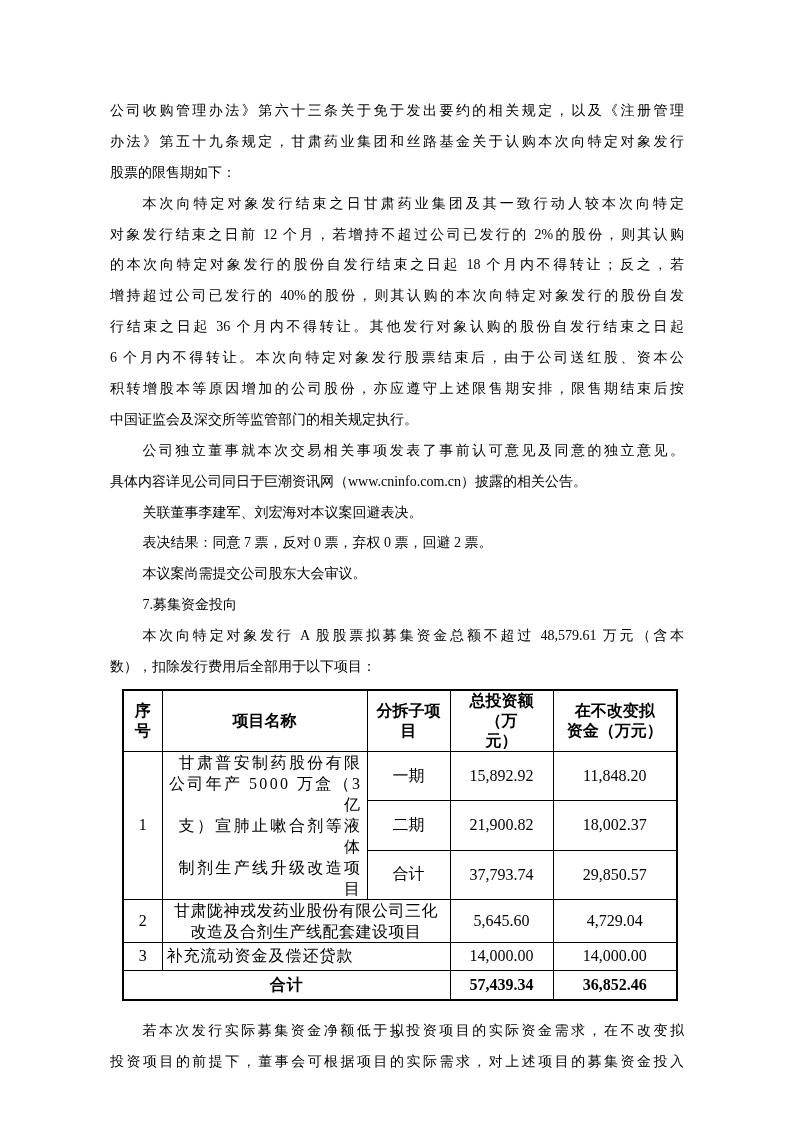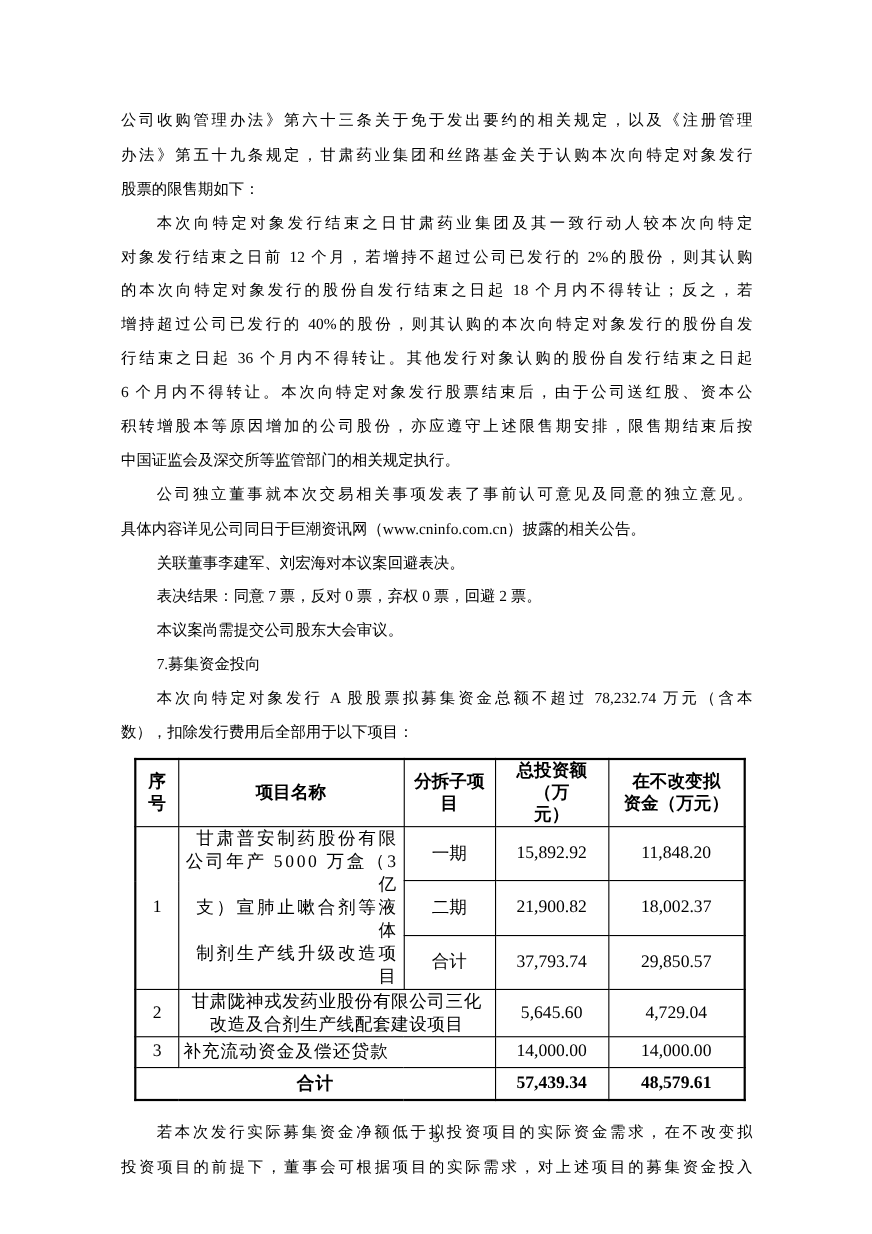--- a/index.html
+++ b/index.html
@@ -64,21 +64,21 @@
         <div class="line">行结束之日起 36 个月内不得转让。其他发行对象认购的股份自发行结束之日起</div>
         <div class="line">6 个月内不得转让。本次向特定对象发行股票结束后，由于公司送红股、资本公</div>
         <div class="line">积转增股本等原因增加的公司股份，亦应遵守上述限售期安排，限售期结束后按</div>
         <div class="line end">中国证监会及深交所等监管部门的相关规定执行。</div>
         <div class="line ind">公司独立董事就本次交易相关事项发表了事前认可意见及同意的独立意见。</div>
         <div class="line end">具体内容详见公司同日于巨潮资讯网（www.cninfo.com.cn）披露的相关公告。</div>
         <div class="line ind end">关联董事李建军、刘宏海对本议案回避表决。</div>
         <div class="line ind end">表决结果：同意 7 票，反对 0 票，弃权 0 票，回避 2 票。</div>
         <div class="line ind end">本议案尚需提交公司股东大会审议。</div>
         <div class="line ind end">7.募集资金投向</div>
-        <div class="line ind">本次向特定对象发行 A 股股票拟募集资金总额不超过 78,232.74 万元（含本</div>
+        <div class="line ind">本次向特定对象发行 A 股股票拟募集资金总额不超过 48,579.61 万元（含本</div>
         <div class="line end">数），扣除发行费用后全部用于以下项目：</div>
       </div>
 
     <table class="proj">
       <colgroup>
         <col style="width:39px">
           <col style="width:205px">
           <col style="width:83px">
         <col style="width:103px">
           <col style="width:124px">
@@ -125,21 +125,21 @@
       </tr>
       <tr class="r3">
         <td class="no">3</td>
         <td class="name3" colspan="2">补充流动资金及偿还贷款</td>
         <td class="num">14,000.00</td>
         <td class="num">14,000.00</td>
       </tr>
       <tr class="tot">
         <td class="totlabel" colspan="3">合计</td>
         <td class="num">57,439.34</td>
-        <td class="num">48,579.61</td>
+        <td class="num">36,852.46</td>
       </tr>
     </tbody>
       </table>
 
     <div id="after-lines" class="after">
         <div class="line ind">若本次发行实际募集资金净额低于拟投资项目的实际资金需求，在不改变拟</div>
         <div class="line">投资项目的前提下，董事会可根据项目的实际需求，对上述项目的募集资金投入</div>
       </div>
 
   </div>

